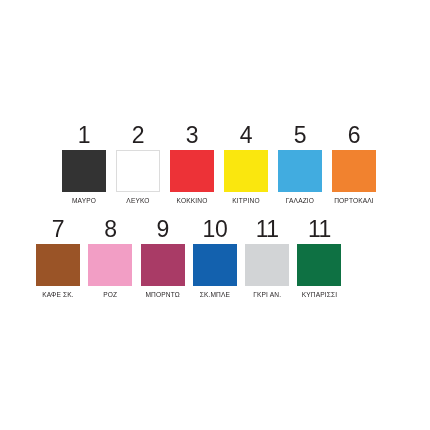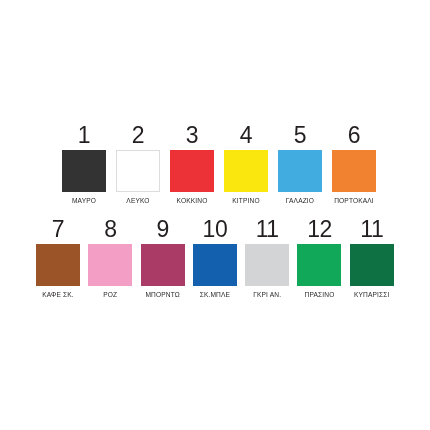--- a/index.html
+++ b/index.html
@@ -145,24 +145,19 @@
         <div class="swatch-number">10</div>
         <div class="swatch-chip" style="background: rgb(19, 97, 174);"></div>
         <div class="swatch-label">ΣΚ.ΜΠΛΕ</div>
       </div>
       <div class="swatch-cell">
         <div class="swatch-number">11</div>
         <div class="swatch-chip" style="background: rgb(210, 212, 214);"></div>
         <div class="swatch-label">ΓΚΡΙ ΑΝ.</div>
       </div>
       <div class="swatch-cell">
-        <div class="swatch-number">12</div>
-        <div class="swatch-chip" style="background: rgb(18, 168, 90);"></div>
-        <div class="swatch-label">ΠΡΑΣΙΝΟ</div>
-      </div>
-      <div class="swatch-cell">
         <div class="swatch-number">11</div>
         <div class="swatch-chip" style="background: rgb(14, 113, 67);"></div>
         <div class="swatch-label">ΚΥΠΑΡΙΣΣΙ</div>
       </div>
     </div>
 
 </div>
 
 </body></html>

